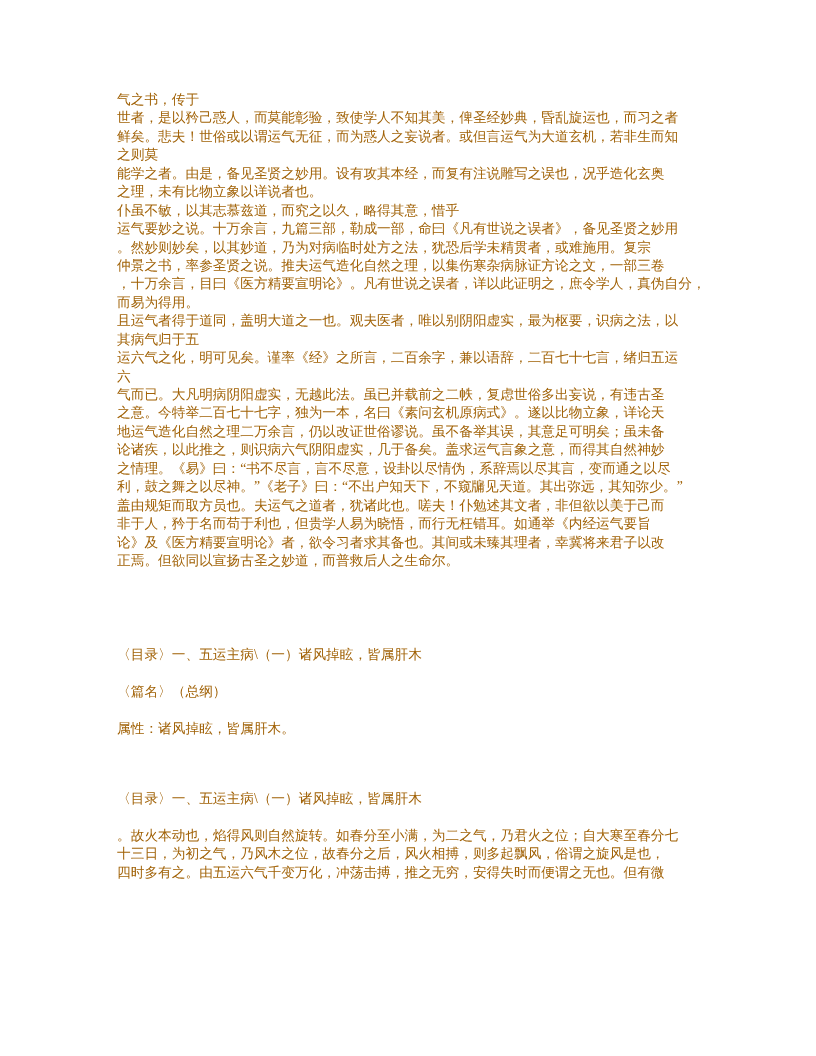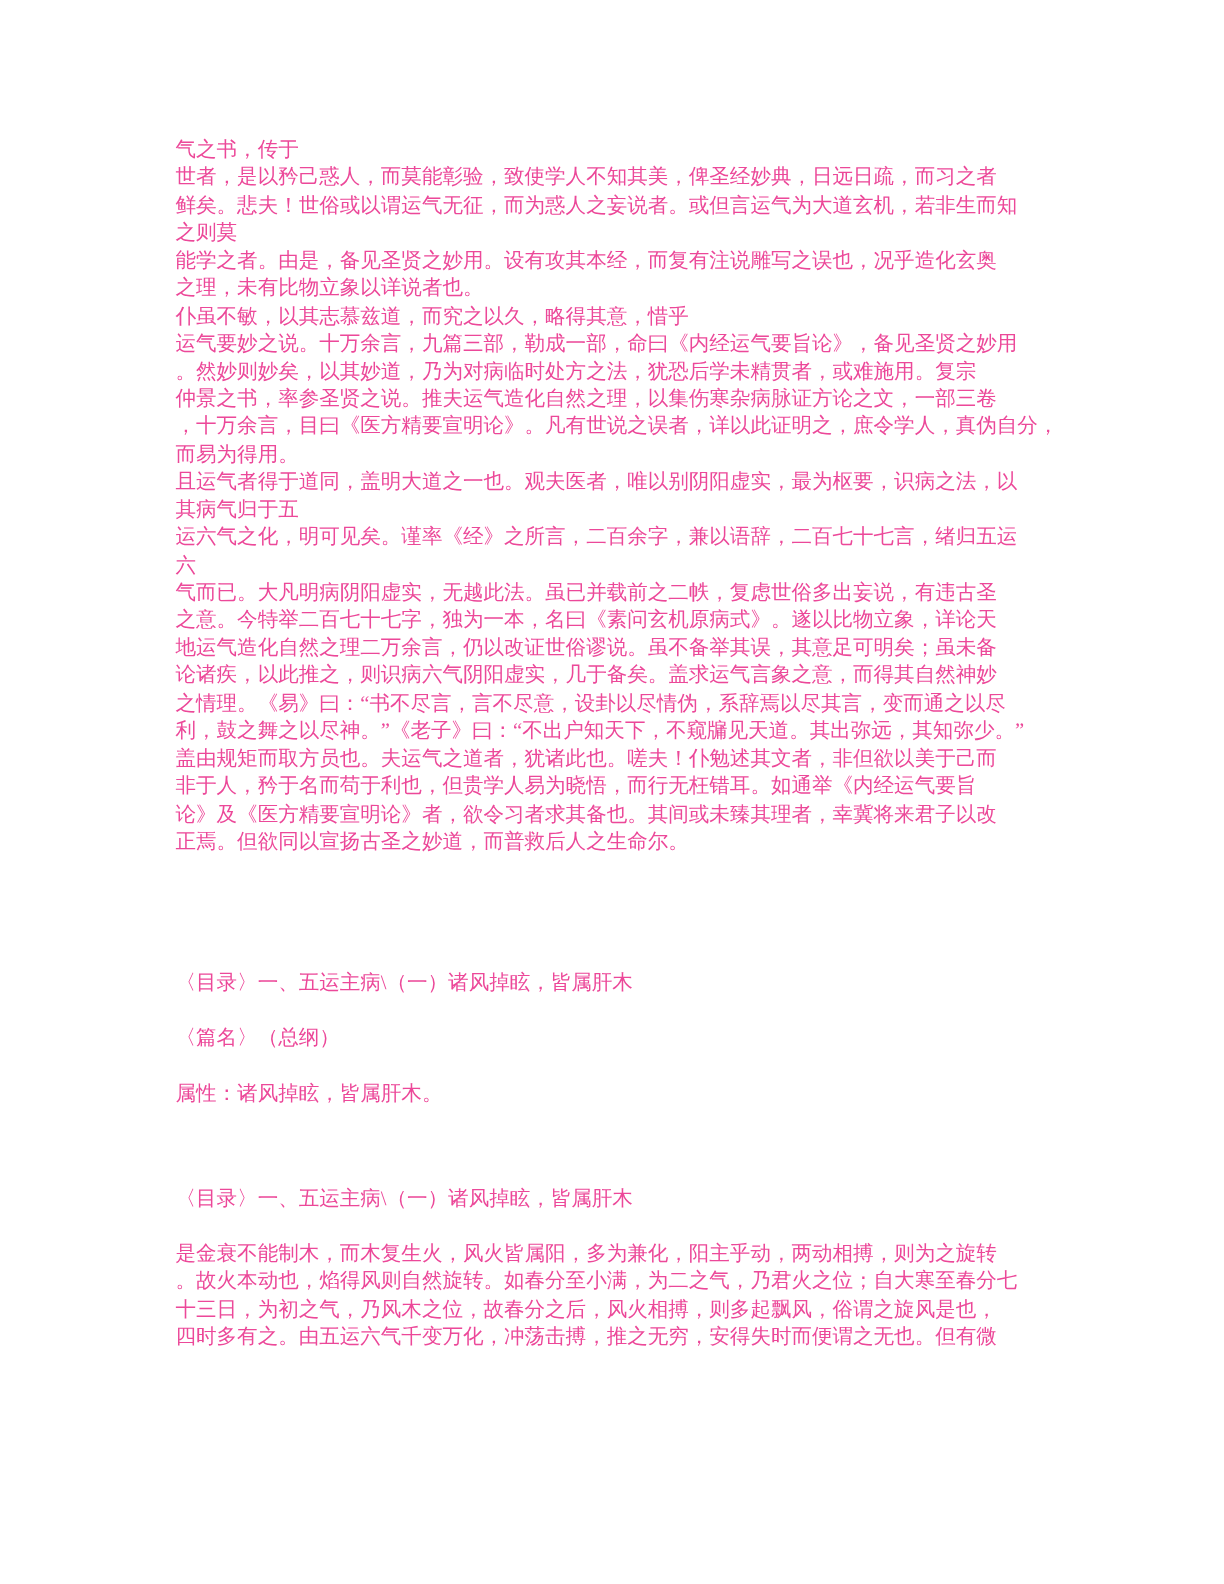--- a/index.html
+++ b/index.html
@@ -13,46 +13,46 @@
     height: 1056px;
     background: #ffffff;
     overflow: hidden;
   }
   .textblock {
     position: absolute;
     left: 117px;
     font-family: "Liberation Serif", "DejaVu Serif", serif;
     font-size: 13.7px;
     line-height: 18.45px;
-    color: #ec4899;
+    color: #a16207;
     white-space: nowrap;
     letter-spacing: 0;
   }
   .line {
     height: 18.45px;
   }
   .gap-after {
     margin-bottom: 18.45px;
     font-family: Liberation Serif, serif;
   }
 </style>
 </head>
 <body>
 
 <div class="page">
 
   <div class="textblock" style="top: 91px;">
       <div class="line">气之书，传于</div>
-      <div class="line">世者，是以矜己惑人，而莫能彰验，致使学人不知其美，俾圣经妙典，日远日疏，而习之者</div>
+      <div class="line">世者，是以矜己惑人，而莫能彰验，致使学人不知其美，俾圣经妙典，昏乱旋运也，而习之者</div>
       <div class="line">鲜矣。悲夫！世俗或以谓运气无征，而为惑人之妄说者。或但言运气为大道玄机，若非生而知</div>
       <div class="line">之则莫</div>
       <div class="line">能学之者。由是，备见圣贤之妙用。设有攻其本经，而复有注说雕写之误也，况乎造化玄奥</div>
       <div class="line">之理，未有比物立象以详说者也。</div>
       <div class="line">仆虽不敏，以其志慕兹道，而究之以久，略得其意，惜乎</div>
-      <div class="line">运气要妙之说。十万余言，九篇三部，勒成一部，命曰《内经运气要旨论》，备见圣贤之妙用</div>
+      <div class="line">运气要妙之说。十万余言，九篇三部，勒成一部，命曰《凡有世说之误者》，备见圣贤之妙用</div>
       <div class="line">。然妙则妙矣，以其妙道，乃为对病临时处方之法，犹恐后学未精贯者，或难施用。复宗</div>
       <div class="line">仲景之书，率参圣贤之说。推夫运气造化自然之理，以集伤寒杂病脉证方论之文，一部三卷</div>
       <div class="line">，十万余言，目曰《医方精要宣明论》。凡有世说之误者，详以此证明之，庶令学人，真伪自分，</div>
       <div class="line">而易为得用。</div>
       <div class="line">且运气者得于道同，盖明大道之一也。观夫医者，唯以别阴阳虚实，最为枢要，识病之法，以</div>
       <div class="line">其病气归于五</div>
       <div class="line">运六气之化，明可见矣。谨率《经》之所言，二百余字，兼以语辞，二百七十七言，绪归五运</div>
       <div class="line">六</div>
       <div class="line">气而已。大凡明病阴阳虚实，无越此法。虽已并载前之二帙，复虑世俗多出妄说，有违古圣</div>
       <div class="line">之意。今特举二百七十七字，独为一本，名曰《素问玄机原病式》。遂以比物立象，详论天</div>
@@ -70,20 +70,19 @@
     <div class="line gap-after">〈目录〉一、五运主病\（一）诸风掉眩，皆属肝木</div>
     <div class="line gap-after">〈篇名〉（总纲）</div>
     <div>
         <div class="line">属性：诸风掉眩，皆属肝木。</div>
       </div>
   </div>
 
   <div class="textblock" style="top: 790px;">
     <div class="line gap-after">〈目录〉一、五运主病\（一）诸风掉眩，皆属肝木</div>
     <div>
-        <div class="line">是金衰不能制木，而木复生火，风火皆属阳，多为兼化，阳主乎动，两动相搏，则为之旋转</div>
         <div class="line">。故火本动也，焰得风则自然旋转。如春分至小满，为二之气，乃君火之位；自大寒至春分七</div>
         <div class="line">十三日，为初之气，乃风木之位，故春分之后，风火相搏，则多起飘风，俗谓之旋风是也，</div>
         <div class="line">四时多有之。由五运六气千变万化，冲荡击搏，推之无穷，安得失时而便谓之无也。但有微</div>
       </div>
   </div>
 
 </div>
 
 </body></html>

